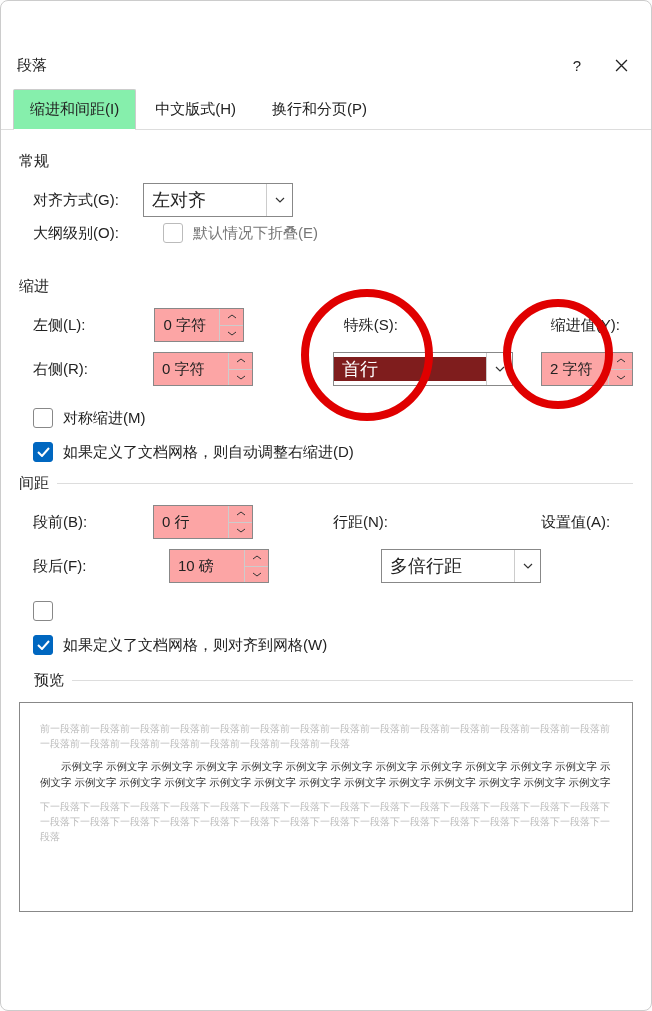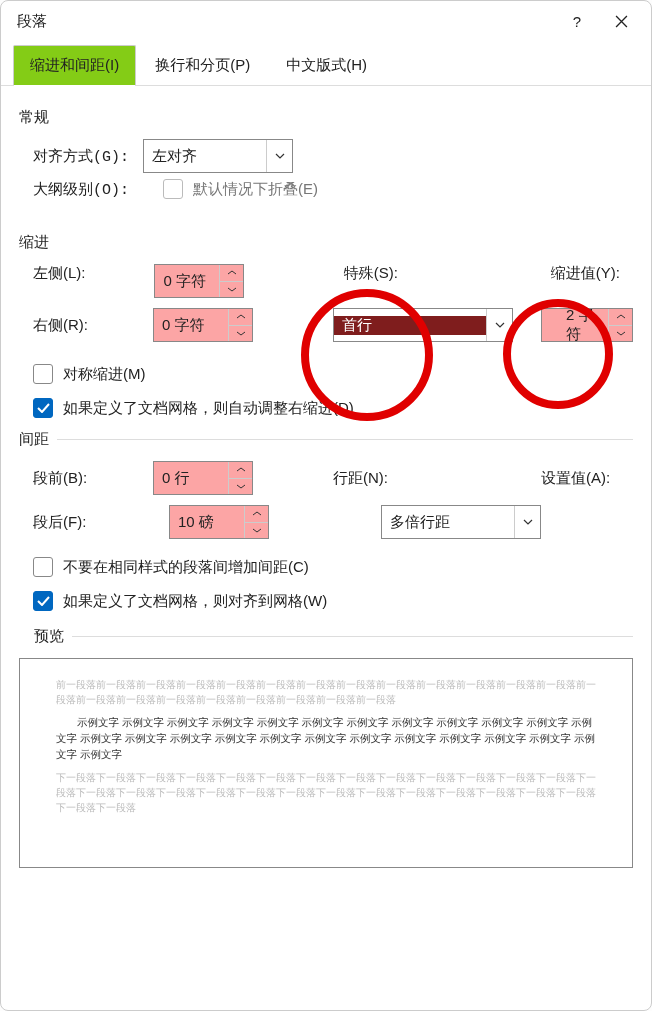--- a/index.html
+++ b/index.html
@@ -1,52 +1,52 @@
 <!DOCTYPE html>
 <html><head>
 <meta charset="utf-8">
 <style>
   * { box-sizing: border-box; margin: 0; padding: 0; font-family: "Microsoft YaHei", sans-serif; }
   body { background: #fdfdfd; width: 652px; height: 1011px; overflow: hidden; position: relative; }
   .dialog { width: 652px; height: 1011px; background: #fff; border: 1px solid #ccc; border-radius: 8px; position: relative; }
-  .titlebar { height: 40px; display: flex; align-items: center; padding: 0 8px 0 16px; font-size: 15px; color: #222; }
+  .titlebar { height: 40px; display: flex; align-items: center; padding: 0 8px 0 16px; font-size: 15px; color: #222; margin-top: 44px; }
   .titlebar .spacer { flex: 1; }
   .titlebar .tbtn { width: 44px; height: 30px; display: flex; align-items: center; justify-content: center; font-size: 15px; color: #222; }
   .tbtn.close svg, .tbtn.help span { pointer-events: none; }
   .tabs { display: flex; padding: 4px 12px 0 12px; border-bottom: 1px solid #ddd; gap: 2px; }
   .tab { padding: 10px 16px 10px 16px; font-size: 15px; color: #222; border: 1px solid transparent; border-bottom: none; border-radius: 2px 2px 0 0; position: relative; }
-  .tab.active { border-color: #ccc; background: #84cc16; }
+  .tab.active { border-color: #ccc; background: #86efac; }
   .tab.active::after { content:''; position:absolute; left:0; right:0; bottom:-1px; height:1px; background:#fff; }
   .content { padding: 4px 18px 10px 18px; font-size: 15px; color: #222; }
   .section-label { margin-top: 18px; margin-bottom: 12px; font-size: 15px; color: #222; }
   .section-label.divider { display:flex; align-items:center; gap:8px; }
   .section-label.divider::after { content:''; flex:1; height:1px; background:#ddd; }
   .row { display: flex; align-items: center; gap: 10px; margin: 6px 0 6px 14px; }
-  .lbl { width: 100px; font-size: 15px; font-family: Liberation Mono, monospace; }
+  .lbl { width: 100px; font-size: 15px; }
   .lbl-s { font-size: 15px; }
   .select { display:flex; align-items:center; border:1px solid #888; height:34px; width:140px; background:#fff; }
-  .select .seltext { flex:1; padding:0 8px; font-size:15px; }
+  .select .seltext { flex:1; padding:0 8px; font-size:18px; }
   .select .selbtn { width:26px; height:100%; display:flex; align-items:center; justify-content:center; border-left:1px solid #ccc; }
   .chev { width:10px; height:6px; }
   .spinner { display:flex; border:1px solid #888; height:34px; width:100px; background:#fca5a5; }
   .spinner .sptext { flex:1; padding:0 8px; font-size:15px; display:flex; align-items:center; }
   .spinbtns { width:24px; display:flex; flex-direction:column; }
   .spinbtn { flex:1; display:flex; align-items:center; justify-content:center; border-left:1px solid #ccc; }
   .spinbtn.dn { border-top:1px solid #ccc; }
   .spinbtn svg { width:10px; height:5px; }
   .checkbox { width:20px; height:20px; border:1px solid #888; border-radius:3px; display:inline-flex; align-items:center; justify-content:center; background:#fff; flex-shrink:0; }
   .checkbox.checked { background:#0067c0; border-color:#0067c0; }
   .checkbox.checked svg { width:13px; height:10px; }
   .checkrow { display:flex; align-items:center; gap:10px; margin:14px 0 0 14px; }
   .checkrow .clabel { font-size:15px; }
   .sel-wide { width:150px; }
   .sel-special { width:180px; }
-  .sp-narrow { width:88px;padding-left:16px; }
+  .sp-narrow { width:88px; }
   .highlight-special .seltext { background:#7f1d1d; color:#fff; }
-  .preview-box { border:1px solid #888; margin:10px 0 0 0; height:210px; padding:18px 36px; font-size:10px; color:#bbb; line-height:1.5; overflow:hidden; }
+  .preview-box { border:1px solid #888; margin:10px 0 0 0; height:210px; padding:18px 20px; font-size:10px; color:#bbb; line-height:1.5; overflow:hidden; }
   .preview-box .sample { color:#333; font-size:10.5px; margin:8px 0; text-indent:2em; }
   .circle { position:absolute; border:8px solid #e00000; border-radius:50%; pointer-events:none; }
   .circle.c1 { width:132px; height:132px; left:300px; top:288px; }
   .circle.c2 { width:110px; height:110px; left:502px; top:298px; }
   .disabled-text { color:#777; }
 </style>
 </head>
 <body>
 
 <div class="dialog">
@@ -59,22 +59,22 @@
       </div>
     <div class="tbtn close">
       <svg width="13" height="13" viewBox="0 0 12 12">
           <path d="M1 1 L11 11 M11 1 L1 11" stroke="#222" stroke-width="1.2" fill="none"></path>
         </svg>
     </div>
   </div>
 
   <div class="tabs">
     <div class="tab active">缩进和间距(I)</div>
+    <div class="tab">中文版式(H)</div>
     <div class="tab">换行和分页(P)</div>
-    <div class="tab">中文版式(H)</div>
   </div>
 
   <div class="content">
 
     <div class="section-label">常规</div>
     <div class="row">
       <span class="lbl">对齐方式(G):</span>
       <div class="select sel-wide">
         <span class="seltext">左对齐</span>
         <span class="selbtn">
@@ -88,21 +88,21 @@
       <span class="lbl">大纲级别(O):</span>
       <span style="width:10px"></span>
       <span class="checkbox" style="border-color:#bbb"></span>
       <span class="clabel disabled-text">默认情况下折叠(E)</span>
     </div>
 
     <div class="section-label" style="margin-top:34px">缩进</div>
 
     <div style="margin-left:14px; position:relative;">
 
-      <div style="display:flex; align-items:flex-start; gap:23px;">
+      <div style="display:flex; align-items:center; gap:23px;">
         <span style="width:110px" class="lbl-s">左侧(L):</span>
         <div class="spinner">
           <span class="sptext">0 字符</span>
           <span class="spinbtns">
             <span class="spinbtn">
                 <svg viewBox="0 0 10 5">
                   <path d="M1 4 L5 1 L9 4" stroke="#333" fill="none"></path>
                 </svg>
               </span>
             <span class="spinbtn dn">
@@ -228,21 +228,20 @@
                 <path d="M1 1 L5 5 L9 1" stroke="#333" fill="none" stroke-width="1.2"></path>
               </svg>
             </span>
         </div>
         <span style="flex:1"></span>
       </div>
     </div>
 
     <div class="checkrow" style="margin-top:18px">
       <span class="checkbox"></span>
-      <span class="clabel">不要在相同样式的段落间增加间距(C)</span>
     </div>
     <div class="checkrow">
       <span class="checkbox checked">
         <svg viewBox="0 0 13 10">
             <path d="M1 5 L5 9 L12 1" stroke="#fff" stroke-width="2" fill="none"></path>
           </svg>
       </span>
       <span class="clabel">如果定义了文档网格，则对齐到网格(W)</span>
     </div>
 

